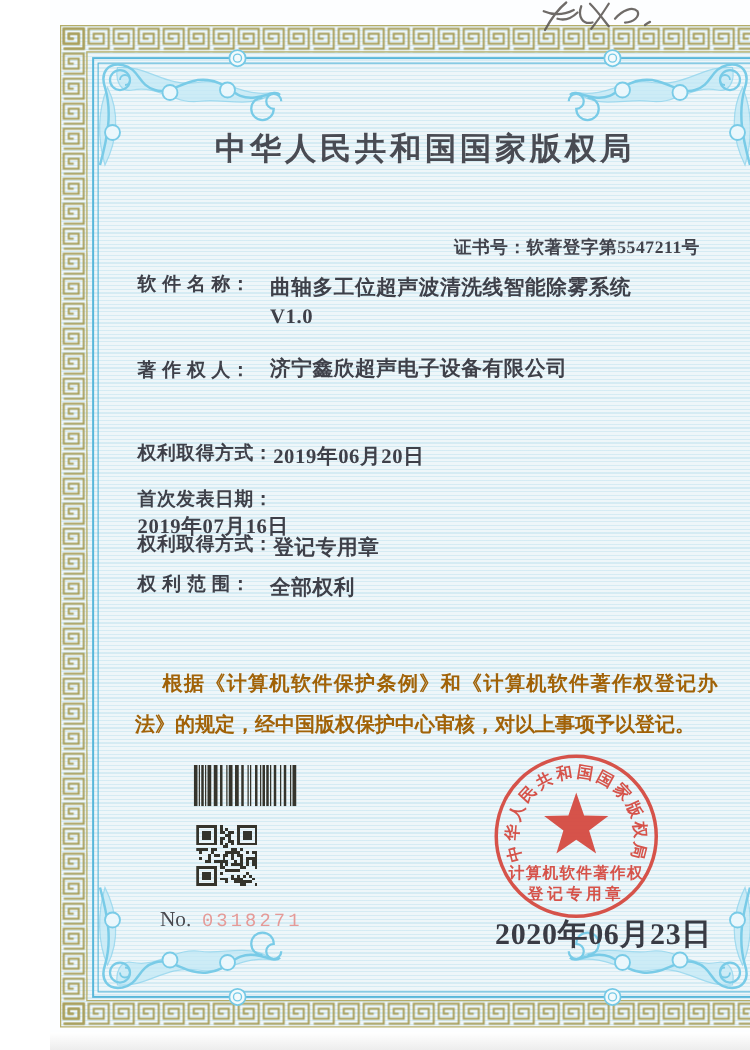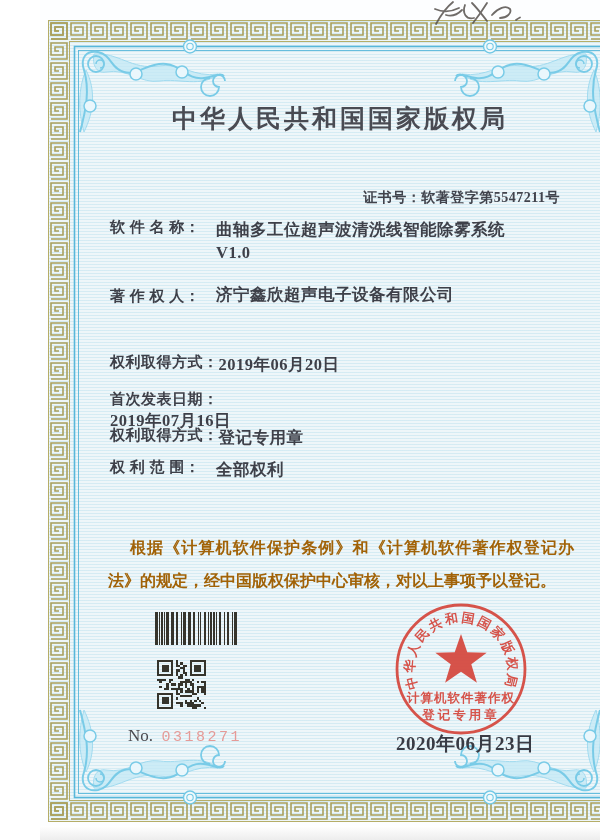--- a/index.html
+++ b/index.html
@@ -30,21 +30,21 @@
     position:absolute;left:68px;top:531px;width:466px;
     font-size:16px;font-weight:600;line-height:33px;
     text-align:justify;text-indent:22px;color:#a16207;
   }
   .barcode{position:absolute;left:115px;top:612px;width:86px;height:33px;display:flex;align-items:stretch;overflow:hidden;}
   .barcode span{height:100%;}
   .qr{position:absolute;left:117px;top:660px;width:49px;height:49px;}
   .serial{position:absolute;left:88px;top:726px;font-size:17px;color:#4a4a50;}
   .serial .num{font-size:15px;letter-spacing:2.5px;color:#e59a97;font-family:"Liberation Mono","DejaVu Sans Mono",monospace;}
   .seal{position:absolute;left:350px;top:598px;z-index:4;opacity:0.92;}
-  .issue-date{position:absolute;left:356px;top:731px;font-size:19px;font-weight:600;letter-spacing:0.5px;color:#393b44;z-index:3;}
+  .issue-date{position:absolute;left:356px;top:731px;font-size:24px;font-weight:600;letter-spacing:0.5px;color:#393b44;z-index:3;}
   .handwriting{position:absolute;left:386px;top:0px;z-index:5;}
   .scan-right{position:absolute;right:0;top:0;width:7px;height:840px;background:linear-gradient(90deg,#ffffff,#d7d7d7);z-index:6;}
   .scan-bottom{position:absolute;left:0;bottom:0;width:600px;height:14px;background:linear-gradient(180deg,#ffffff,#ededed);z-index:6;}
 </style>
 </head>
 <body>
 
 <div class="paper">
 
   <div class="inner-tint"></div>

